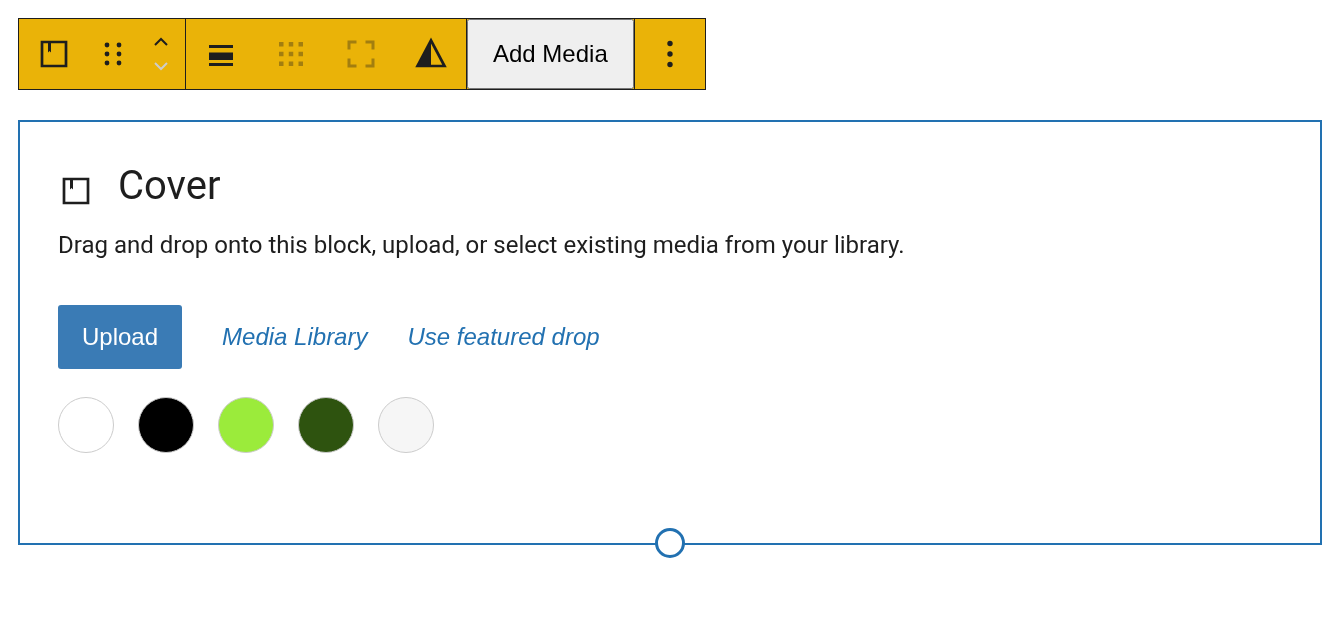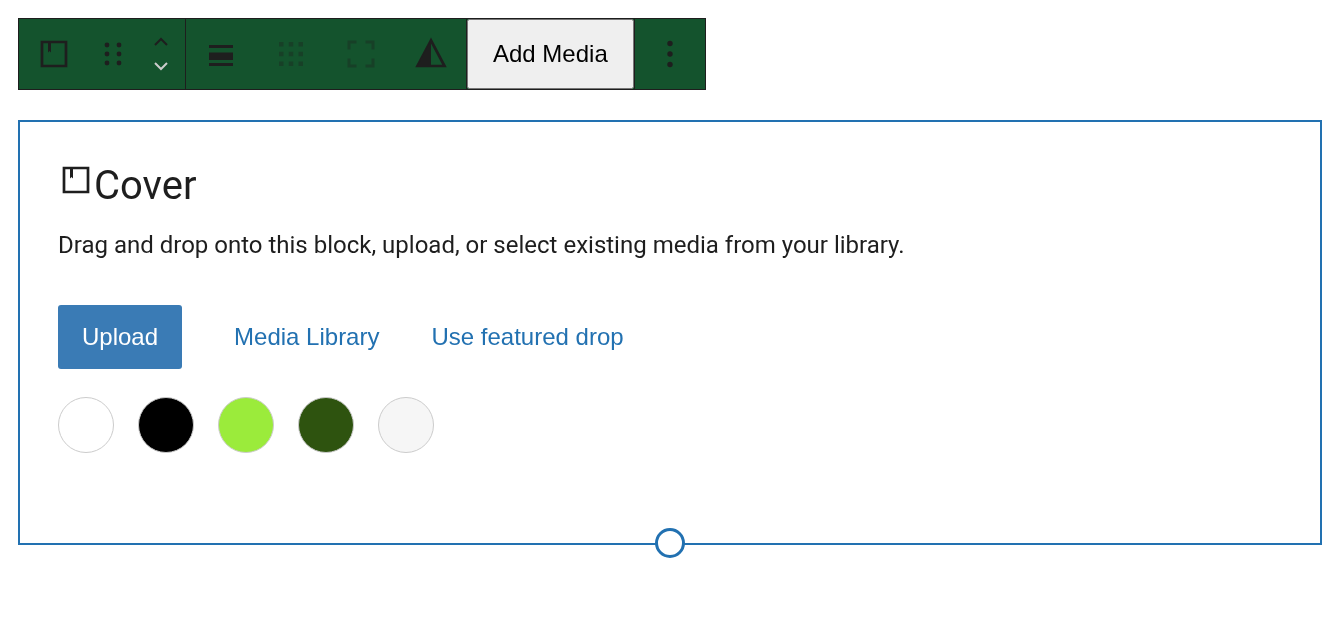--- a/index.html
+++ b/index.html
@@ -5,21 +5,21 @@
 * { box-sizing: border-box; margin: 0; padding: 0; }
 body {
   font-family: -apple-system, BlinkMacSystemFont, "Segoe UI", Roboto, sans-serif;
   padding: 18px;
   background: #fff;
   color: #1e1e1e;
 }
 .toolbar {
   display: inline-flex;
   border: 1px solid #1e1e1e;
-  background: #14532d;
+  background: #eab308;
   height: 72px;
 }
 .toolbar-group {
   display: flex;
   align-items: center;
   border-right: 1px solid #1e1e1e;
 }
 .toolbar-group:last-child { border-right: none; }
 .toolbar-btn {
   width: 70px;
@@ -51,54 +51,56 @@
   cursor: pointer;
 }
 .placeholder {
   margin-top: 30px;
   border: 2px solid #2271b1;
   padding: 40px 38px 90px 38px;
   position: relative;
 }
 .ph-header {
   display: flex;
-  align-items: flex-start;
+  align-items: flex-end;
+  gap: 24px;
 }
 .ph-header svg { width: 36px; height: 36px; }
 .ph-title {
   font-size: 40px;
   font-weight: 400;
 }
 .ph-desc {
   margin-top: 20px;
   font-size: 24px;
   line-height: 1.4;
   color: #1e1e1e;
 }
 .ph-actions {
   margin-top: 42px;
   display: flex;
   align-items: center;
-  gap: 52px;
+  gap: 40px;
 }
 .btn-primary {
   background: #3a7bb5;
   color: #fff;
   border: none;
   padding: 18px 24px;
   font-size: 24px;
   cursor: pointer;
   border-radius: 3px;
 }
 .btn-link {
   color: #2271b1;
   font-size: 24px;
   cursor: pointer;
   background: none;
   border: none;
+  font-style: italic;
 }
 .swatches {
   margin-top: 28px;
   display: flex;
   gap: 24px;
 }
 .swatch {
   width: 56px;
   height: 56px;
   border-radius: 50%;

